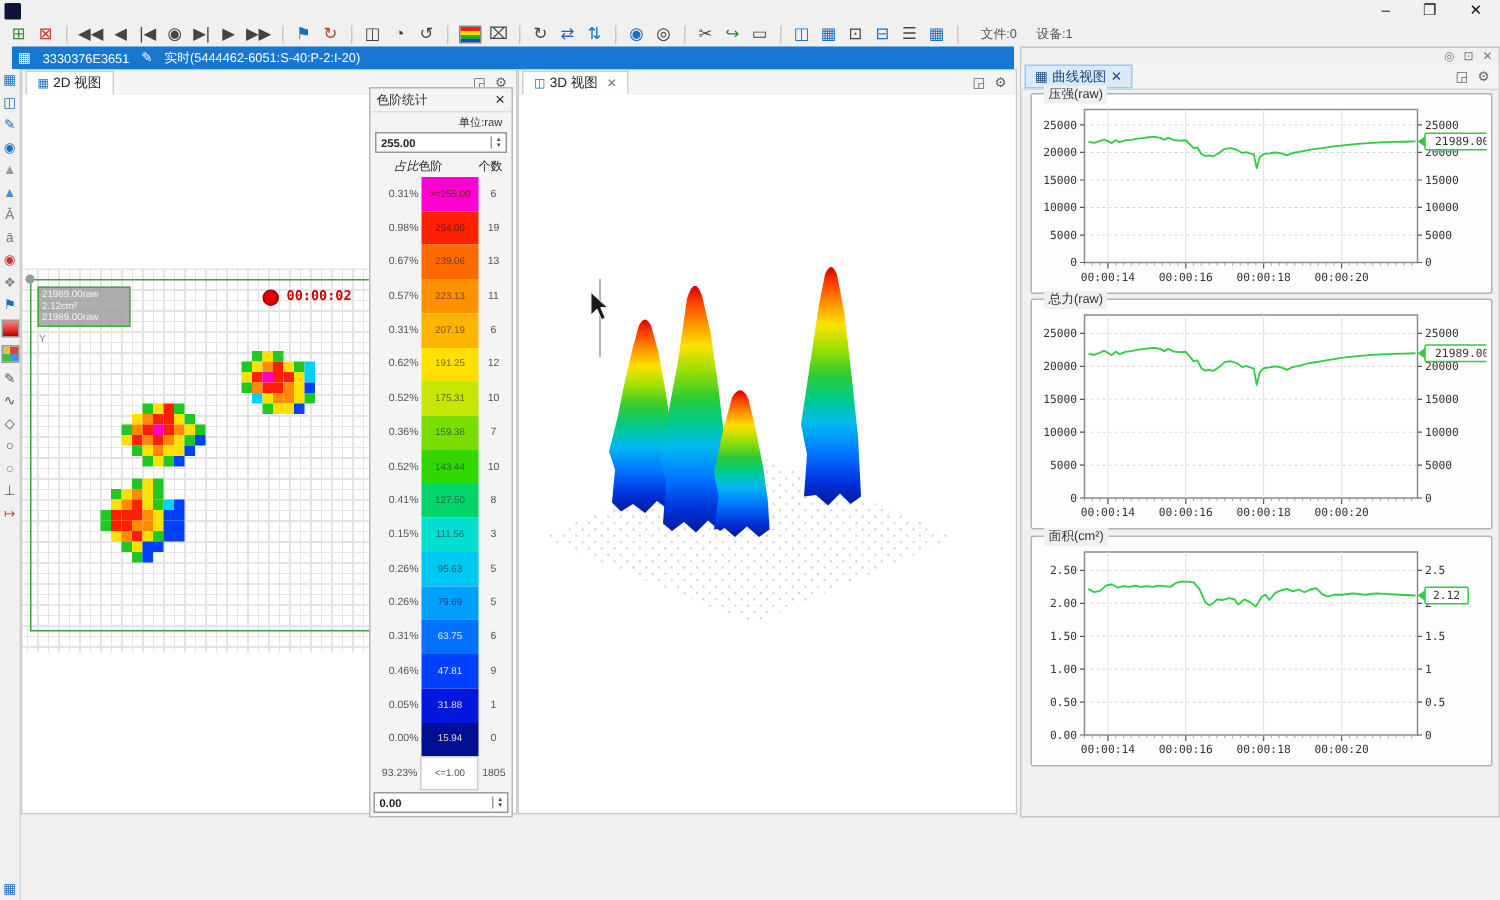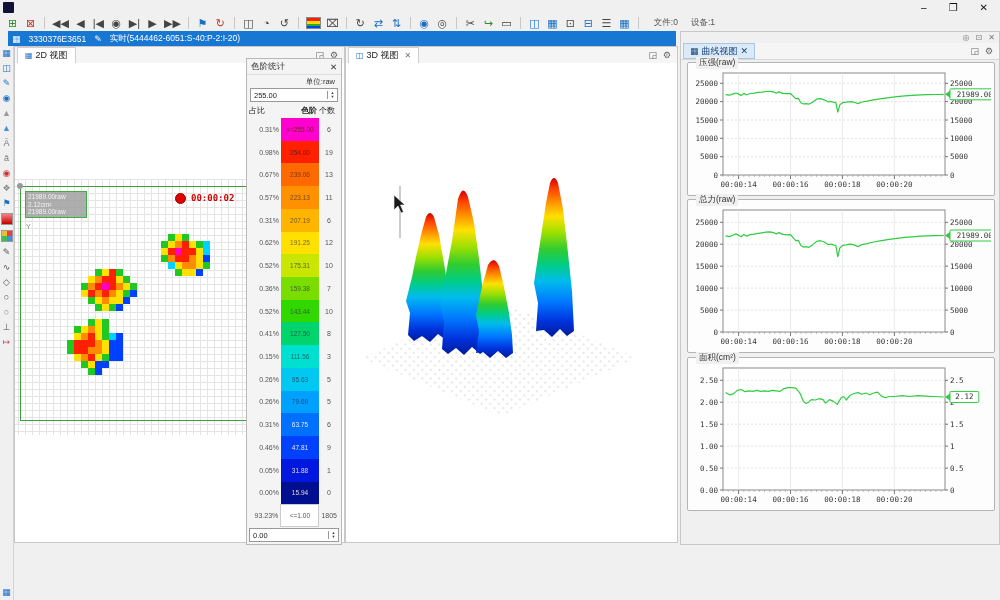--- a/index.html
+++ b/index.html
@@ -43,25 +43,25 @@
   .infobox{position:absolute;background:rgba(160,160,160,0.85);border:1.5px solid #3fae3f;color:#f2f2f2;font-size:6.5px;line-height:7.5px;padding:1px 2px;}
   .recdot{position:absolute;width:9px;height:9px;border-radius:50%;background:#e00000;border:1px solid #990000;}
   .rectime{position:absolute;color:#d00000;font-weight:bold;font-size:9px;font-family:"DejaVu Sans Mono",monospace;}
   .ylab{position:absolute;color:#888;font-size:7px;}
   .blobcell{position:absolute;width:7px;height:7px;box-sizing:border-box;}
   
   .colorstats{position:absolute;left:246px;top:58px;width:96px;height:487px;background:#f4f4f4;border:1px solid #b8b8b8;box-sizing:border-box;display:flex;flex-direction:column;font-size:8px;}
   .cs-head{height:15px;display:flex;align-items:center;justify-content:space-between;padding:0 4px;font-size:8.5px;color:#333;border-bottom:1px solid #ddd;}
   .cs-unit{text-align:right;padding:2px 6px 1px 0;font-size:7.5px;color:#333;}
   .spin{margin:0 3px;background:#fff;border:1px solid #999;height:12px;display:flex;align-items:center;font-size:7.5px;}
-  .spin .sv{flex:1;padding-left:3px;}
+  .spin .sv{flex:1;padding-left:3px;font-weight:bold;}
   .spin .sarrows{width:9px;border-left:1px solid #999;display:flex;flex-direction:column;font-size:4px;line-height:4px;text-align:center;color:#444;}
   .cs-cols{display:flex;padding:3px 2px 2px 2px;font-size:8px;color:#222;}
-  .cs-cols span:nth-child(1){width:30px;text-align:left;}
-  .cs-cols span:nth-child(2){width:38px;text-align:right;font-weight:bold;}
+  .cs-cols span:nth-child(1){width:30px;text-align:right;font-style:italic;}
+  .cs-cols span:nth-child(2){width:38px;text-align:left;}
   .cs-cols span:nth-child(3){width:20px;text-align:center;}
   .cs-rows{flex:1;display:flex;flex-direction:column;margin:0 2px;}
   .cs-row{flex:1;display:flex;align-items:stretch;}
   .cs-row .pct{width:30px;text-align:right;padding-right:2px;color:#555;font-size:7px;align-self:center;}
   .cs-row .band{width:38px;display:flex;align-items:center;justify-content:center;font-size:6.5px;color:#7a4040;}
   .cs-row .cnt{width:20px;text-align:center;color:#555;font-size:7px;align-self:center;}
   .cs-foot{margin:1px 2px 2px 2px;}
   
   .rightdock{position:absolute;left:680px;top:31px;width:320px;height:514px;background:#f0f0f0;border:1px solid #c8c8c8;box-sizing:border-box;}
   .rd-micro{position:absolute;right:4px;top:1px;display:flex;gap:6px;color:#777;font-size:8px;}

